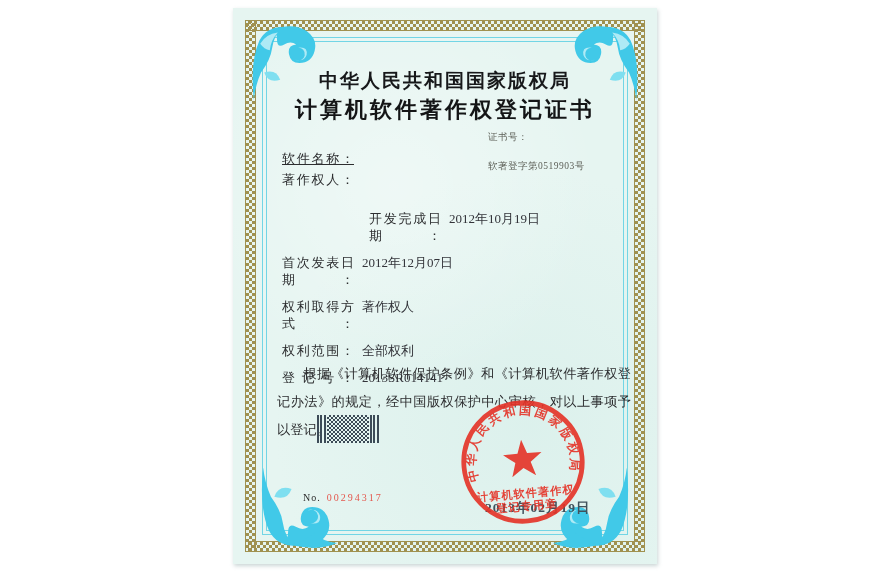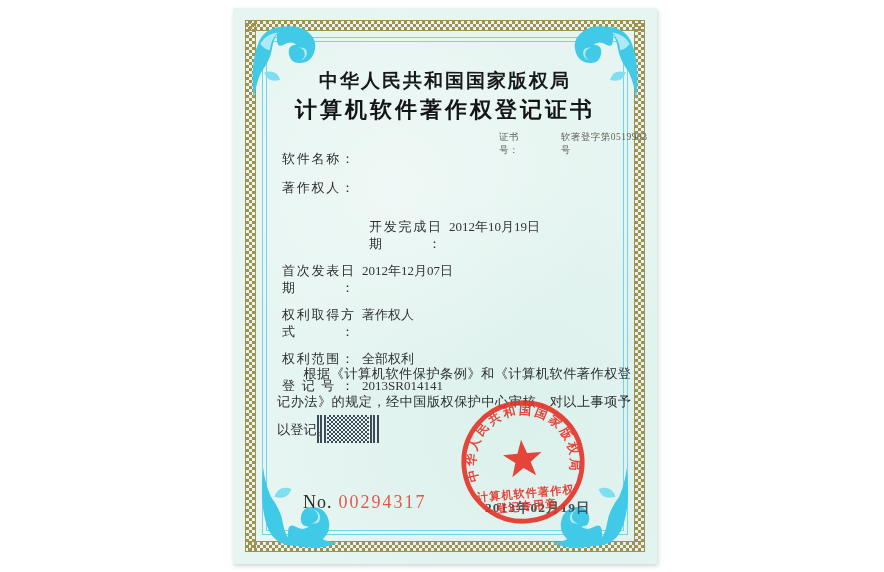--- a/index.html
+++ b/index.html
@@ -31,39 +31,39 @@
   .flourish{position:absolute;width:80px;height:80px;}
   .fl-tl{left:16px;top:15px;}
   .fl-tr{right:16px;top:15px;transform:scaleX(-1);}
   .fl-bl{left:16px;bottom:14px;width:104px;height:86px;transform:scaleY(-1);}
   .fl-br{right:16px;bottom:14px;width:104px;height:86px;transform:scale(-1,-1);}
   
   .title1{position:absolute;left:0;right:0;top:60px;text-align:center;
     font-size:19px;font-weight:700;color:#17181a;letter-spacing:2px;}
   .title2{position:absolute;left:0;right:0;top:87px;text-align:center;
     font-size:22px;font-weight:700;color:#141516;letter-spacing:3px;}
-  .certno{position:absolute;left:266px;top:123px;font-size:9.5px;color:#5e6159;
-    display:flex;gap:22px;letter-spacing:0.5px;}
+  .certno{position:absolute;left:255px;top:123px;font-size:9.5px;color:#5e6159;
+    display:flex;gap:16px;letter-spacing:0.5px;flex-direction:column;}
   .fields{position:absolute;left:49px;top:142px;width:345px;font-size:13px;color:#2d2e30;}
   .row{display:flex;line-height:17px;margin-bottom:10px;}
-  .row.name-row{margin-bottom:12px;}
+  .row.name-row{margin-bottom:4px;text-decoration:underline;}
   .row.gap-above{margin-top:22px;justify-content:center;}
   .flabel{width:72px;flex:0 0 72px;text-align:justify;text-align-last:justify;color:#2d2e30;}
   .fvalue{margin-left:8px;color:#33343a;}
   .fvalue div{line-height:17px;}
   .statement{position:absolute;left:44px;top:352px;width:354px;margin:0;
     font-size:13.2px;line-height:28px;color:#2d2e30;text-align:justify;text-indent:2em;}
   
   .barcode{position:absolute;left:84px;top:407px;width:62px;height:28px;display:flex;}
   .bc-guard{width:9px;height:100%;
     background:repeating-linear-gradient(90deg,#3c4b57 0 2px,rgba(0,0,0,0) 2px 3px,#3c4b57 3px 5px,rgba(0,0,0,0) 5px 7px);}
   .bc-mid{flex:1;height:100%;margin:0 1px;
     background:repeating-conic-gradient(#3c4b57 0% 25%, rgba(0,0,0,0) 25% 50%);background-size:4px 4px;}
   
-  .serial{position:absolute;left:70px;top:484px;font-size:18px;letter-spacing:1px;color:#2b2b2b;}
+  .serial{position:absolute;left:70px;top:484px;font-size:10px;letter-spacing:1px;color:#2b2b2b;}
   .serial .num{color:#e4574d;margin-left:6px;letter-spacing:2px;}
   .seal-date{position:absolute;left:252px;top:491px;font-size:13.5px;font-weight:600;
     color:#41525c;letter-spacing:1px;z-index:1;}
   
   .seal{position:absolute;left:226px;top:390px;width:128px;height:128px;
     transform:rotate(-5deg);z-index:2;opacity:0.9;}
 </style>
 </head>
 <body>
 

